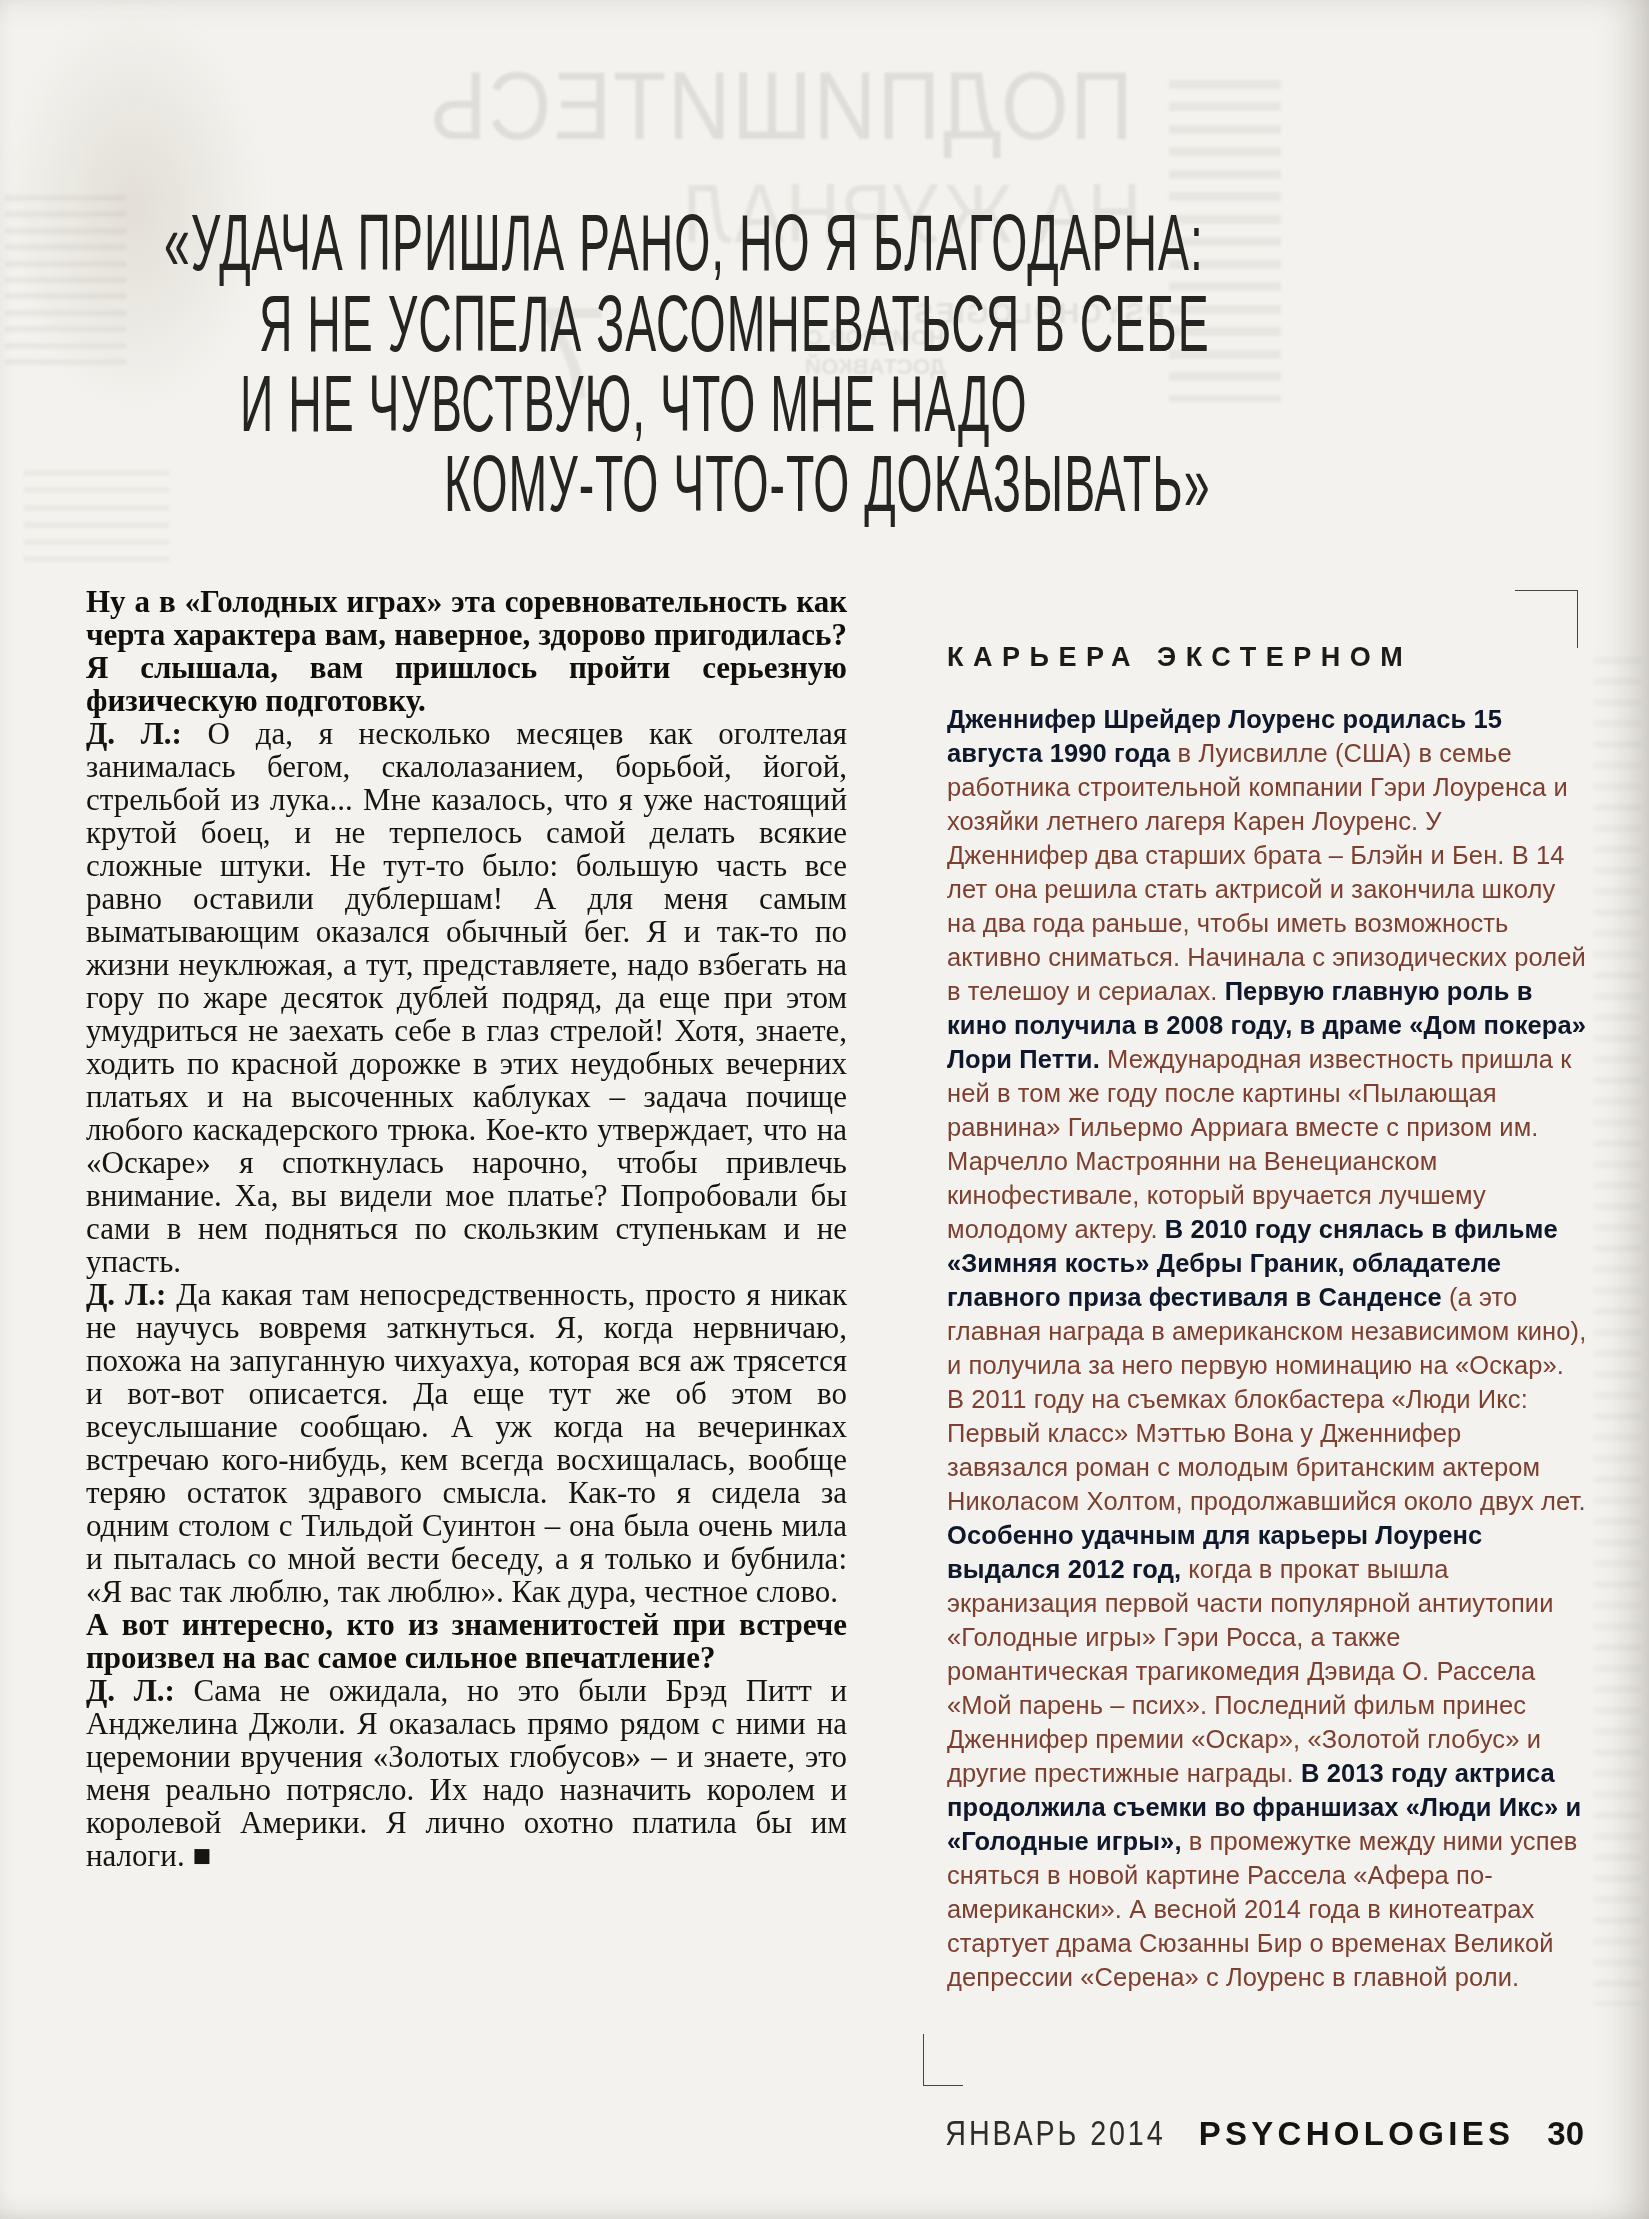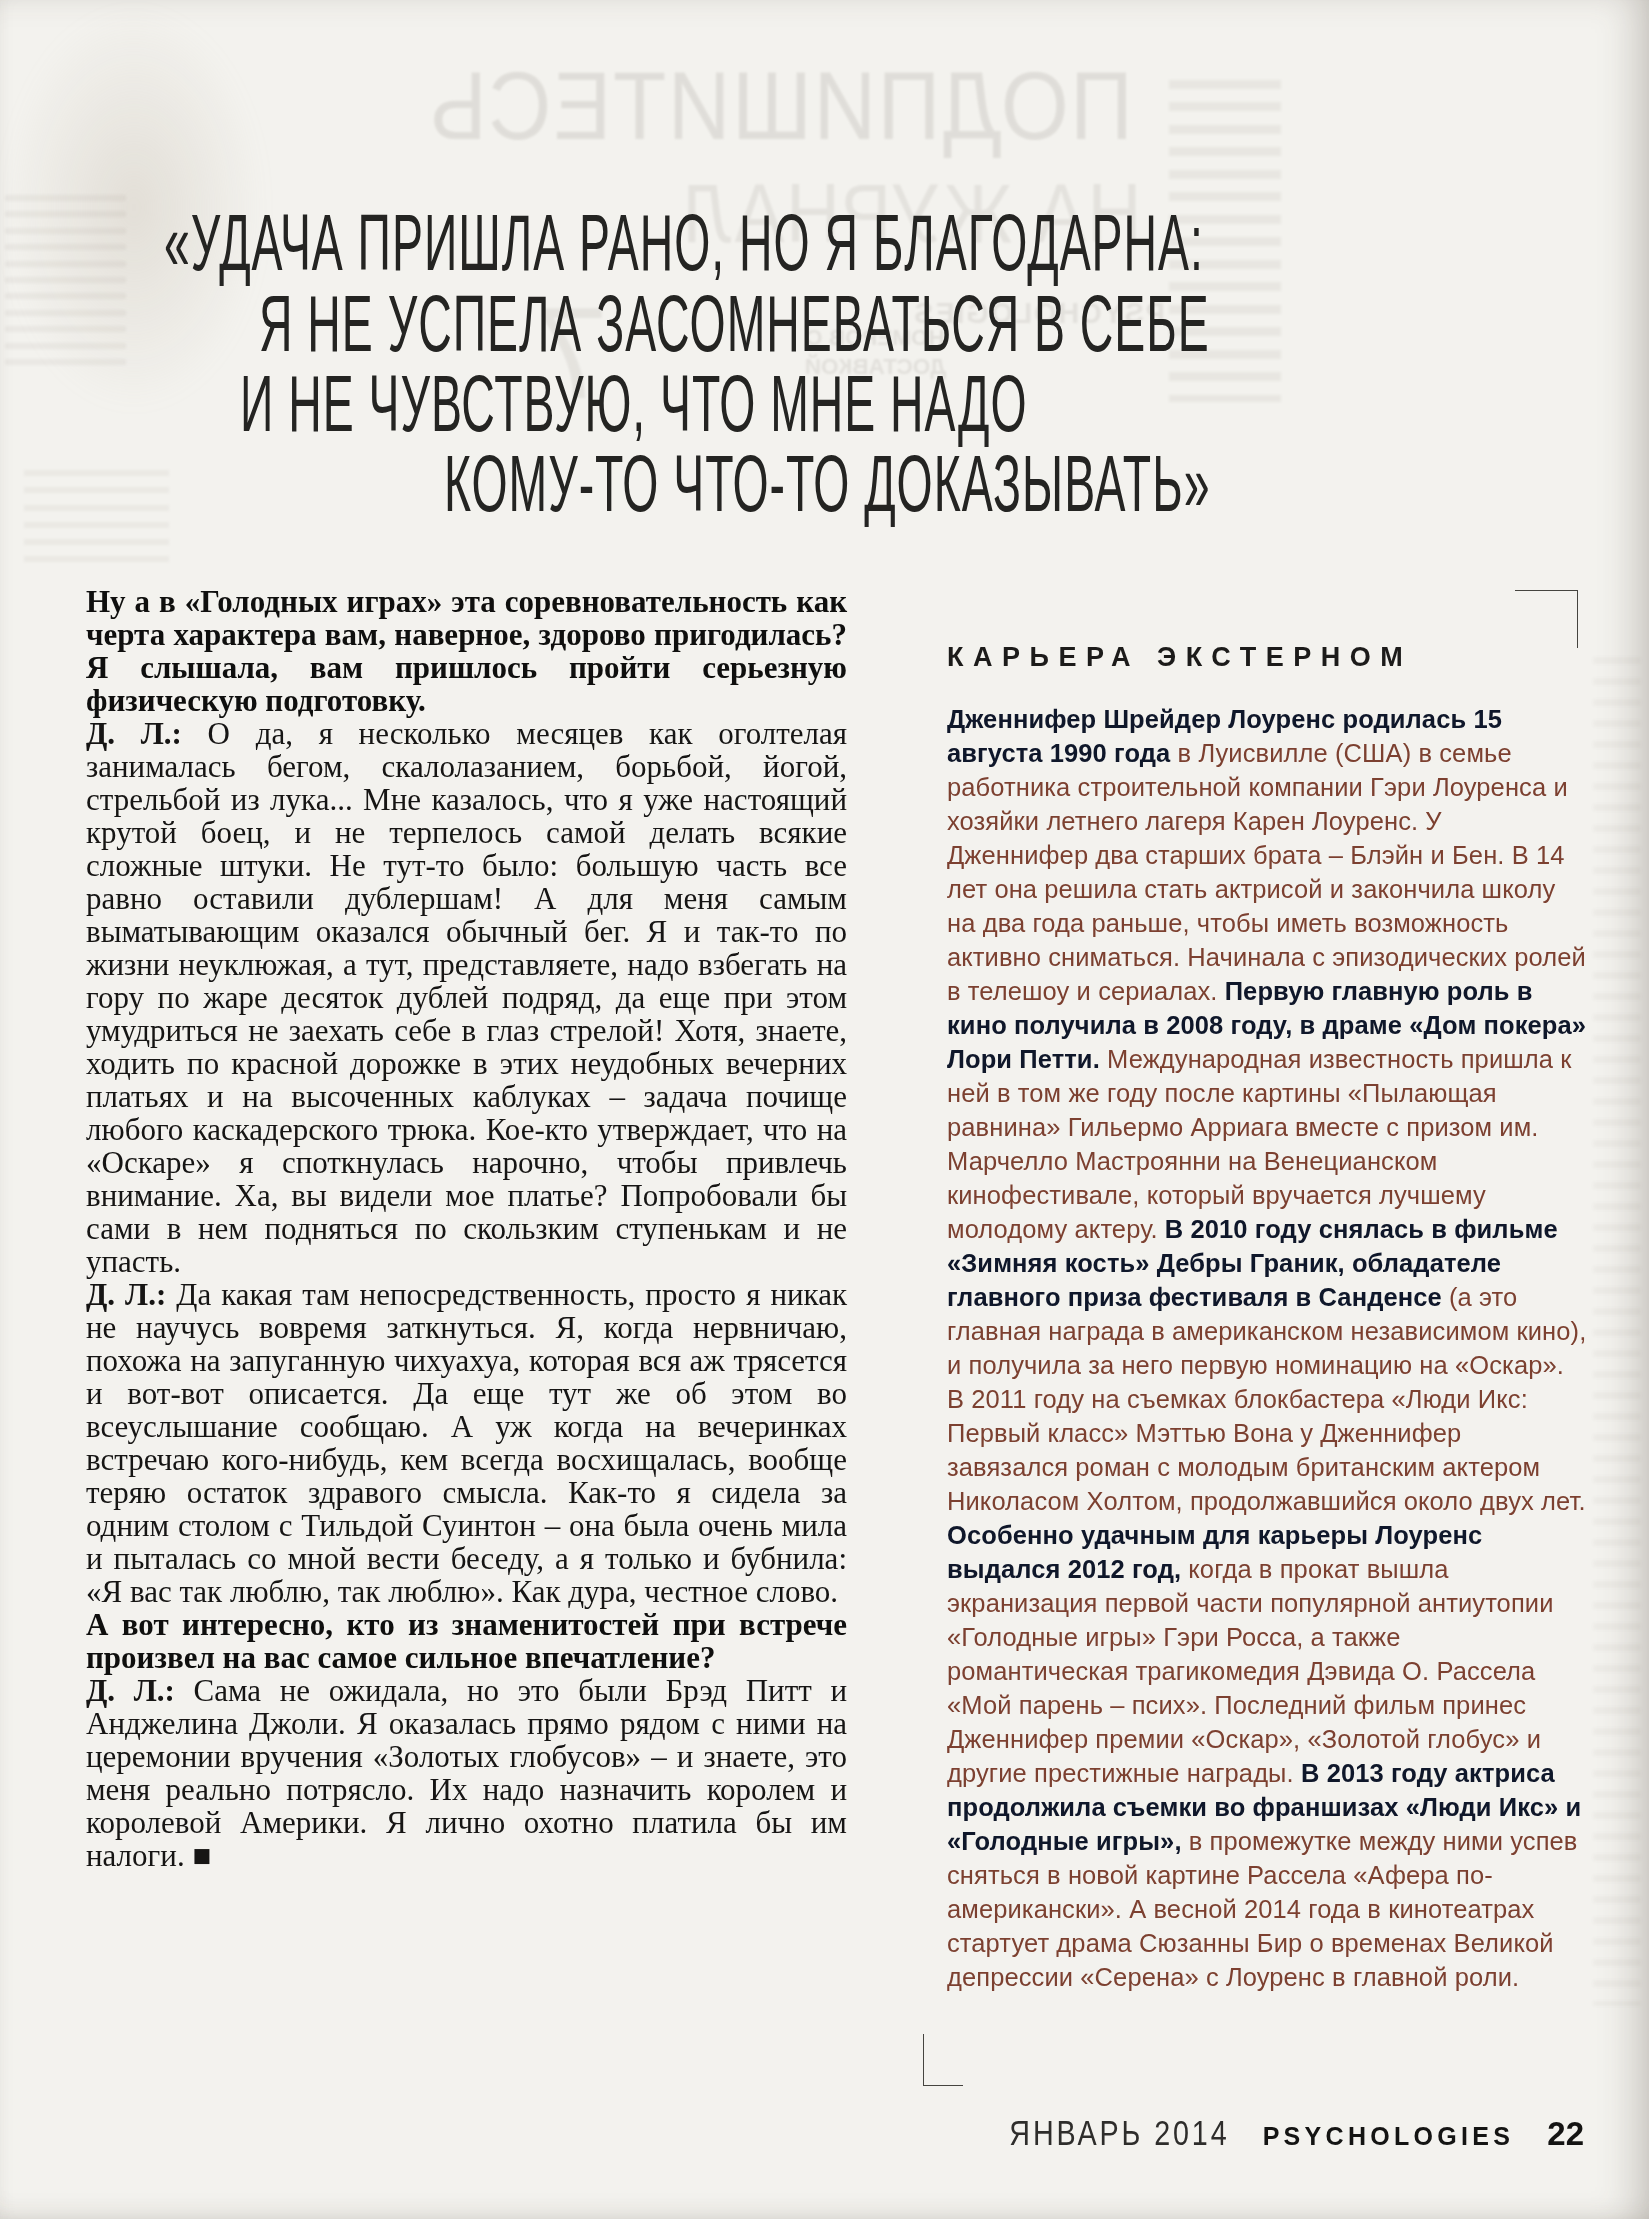--- a/index.html
+++ b/index.html
@@ -87,21 +87,21 @@
     border-top:1.7px solid #45443f;border-right:1.7px solid #45443f;}
   #corner-mark-bottom-left{position:absolute;left:923px;top:2034px;width:39px;height:51px;
     border-left:1.7px solid #45443f;border-bottom:1.7px solid #45443f;}
   
   #footer{
     position:absolute;left:0;top:2113px;width:1584px;
     display:flex;justify-content:flex-end;align-items:baseline;gap:33px;
   }
   #footer-issue{font-size:35px;font-weight:400;letter-spacing:3.5px;color:#2e2d2b;
     transform:scaleX(.82);transform-origin:right bottom;}
-  #footer-brand{font-size:25px;font-weight:700;letter-spacing:4.3px;color:#141413;}
+  #footer-brand{font-size:33px;font-weight:700;letter-spacing:4.3px;color:#141413;}
   #footer-page-number{font-size:33px;font-weight:700;color:#141413;}
 </style>
 </head>
 <body>
 
 <div id="ghost-bulb"></div>
 <div class="ghost" id="ghost-subscribe">ПОДПИШИТЕСЬ</div>
 <div class="ghost" id="ghost-journal">НА ЖУРНАЛ</div>
 <div class="ghost" id="ghost-brand">PSYCHOLOGIES</div>
 <div class="ghost" id="ghost-seven">7</div>
@@ -130,17 +130,17 @@
   <h2 id="sidebar-title">КАРЬЕРА ЭКСТЕРНОМ</h2>
   <div id="sidebar-bio"><span class="seg-bold">Дженнифер Шрейдер Лоуренс родилась 15 августа 1990 года </span><span class="seg-accent">в Луисвилле (США) в семье работника строительной компании Гэри Лоуренса и хозяйки летнего лагеря Карен Лоуренс. У Дженнифер два старших брата – Блэйн и Бен. В 14 лет она решила стать актрисой и закончила школу на два года раньше, чтобы иметь возможность активно сниматься. Начинала с эпизодических ролей в телешоу и сериалах. </span><span class="seg-bold">Первую главную роль в кино получила в 2008 году, в драме «Дом покера» Лори Петти. </span><span class="seg-accent">Международная известность пришла к ней в том же году после картины «Пылающая равнина» Гильермо Арриага вместе с призом им. Марчелло Мастроянни на Венецианском кинофестивале, который вручается лучшему молодому актеру. </span><span class="seg-bold">В 2010 году снялась в фильме «Зимняя кость» Дебры Граник, обладателе главного приза фестиваля в Санденсе </span><span class="seg-accent">(а это главная награда в американском независимом кино), и получила за него первую номинацию на «Оскар». В 2011 году на съемках блокбастера «Люди Икс: Первый класс» Мэттью Вона у Дженнифер завязался роман с молодым британским актером Николасом Холтом, продолжавшийся около двух лет. </span><span class="seg-bold">Особенно удачным для карьеры Лоуренс выдался 2012 год, </span><span class="seg-accent">когда в прокат вышла экранизация первой части популярной антиутопии «Голодные игры» Гэри Росса, а также романтическая трагикомедия Дэвида О. Рассела «Мой парень – псих». Последний фильм принес Дженнифер премии «Оскар», «Золотой глобус» и другие престижные награды. </span><span class="seg-bold">В 2013 году актриса продолжила съемки во франшизах «Люди Икс» и «Голодные игры», </span><span class="seg-accent">в промежутке между ними успев сняться в новой картине Рассела «Афера по-американски». А весной 2014 года в кинотеатрах стартует драма Сюзанны Бир о временах Великой депрессии «Серена» с Лоуренс в главной роли.</span></div>
 </div>
 
 <div id="corner-mark-top-right"></div>
 <div id="corner-mark-bottom-left"></div>
 
 <div id="footer">
   <span id="footer-issue">ЯНВАРЬ 2014</span>
   <span id="footer-brand">PSYCHOLOGIES</span>
-  <span id="footer-page-number">22</span>
+  <span id="footer-page-number">30</span>
 </div>
 
 <div class="paper-vignette"></div>
 
 
 </body></html>

